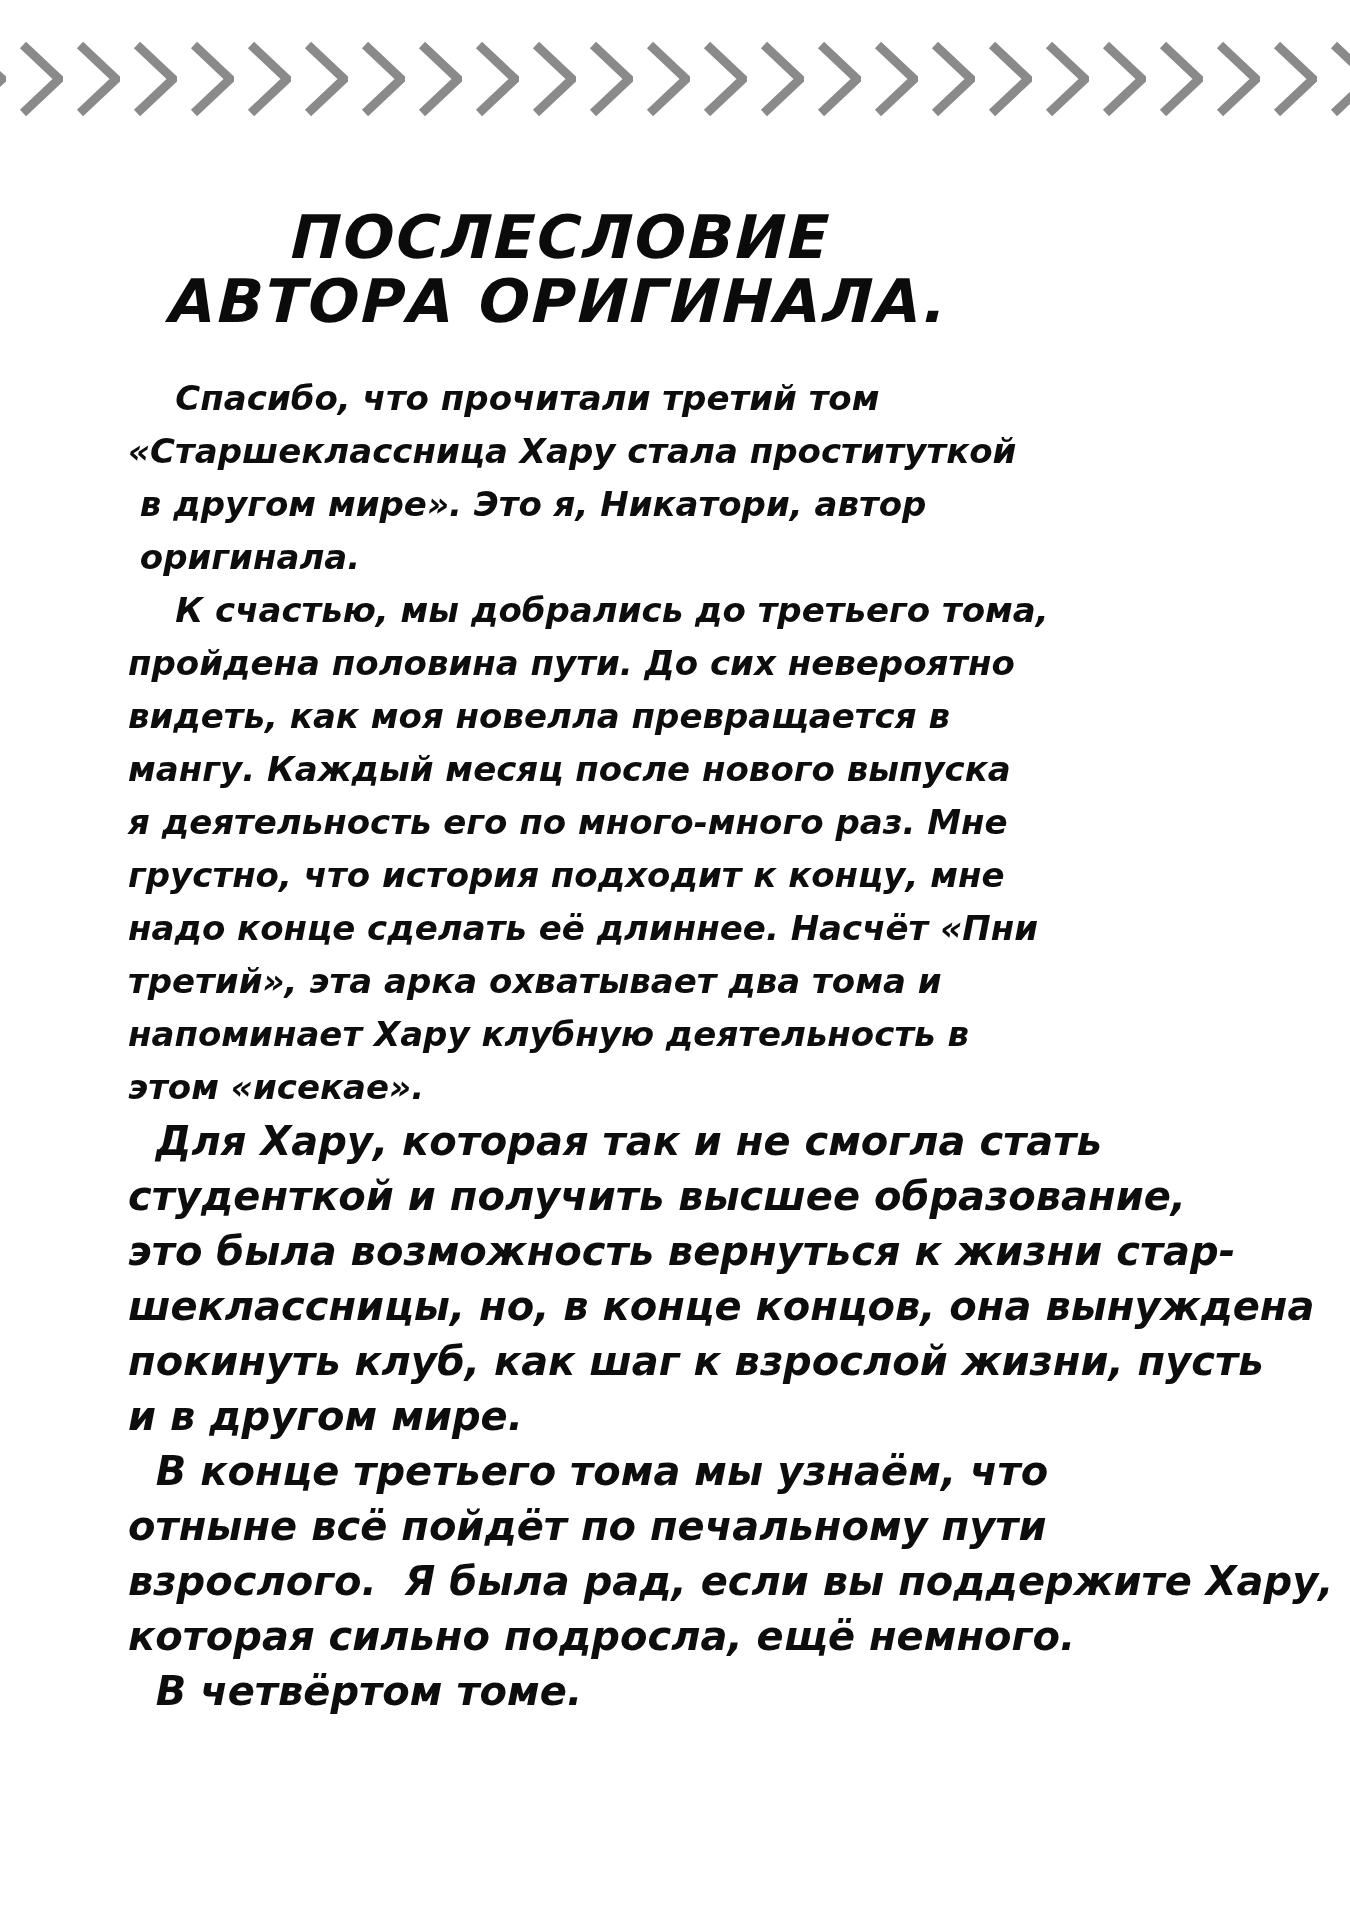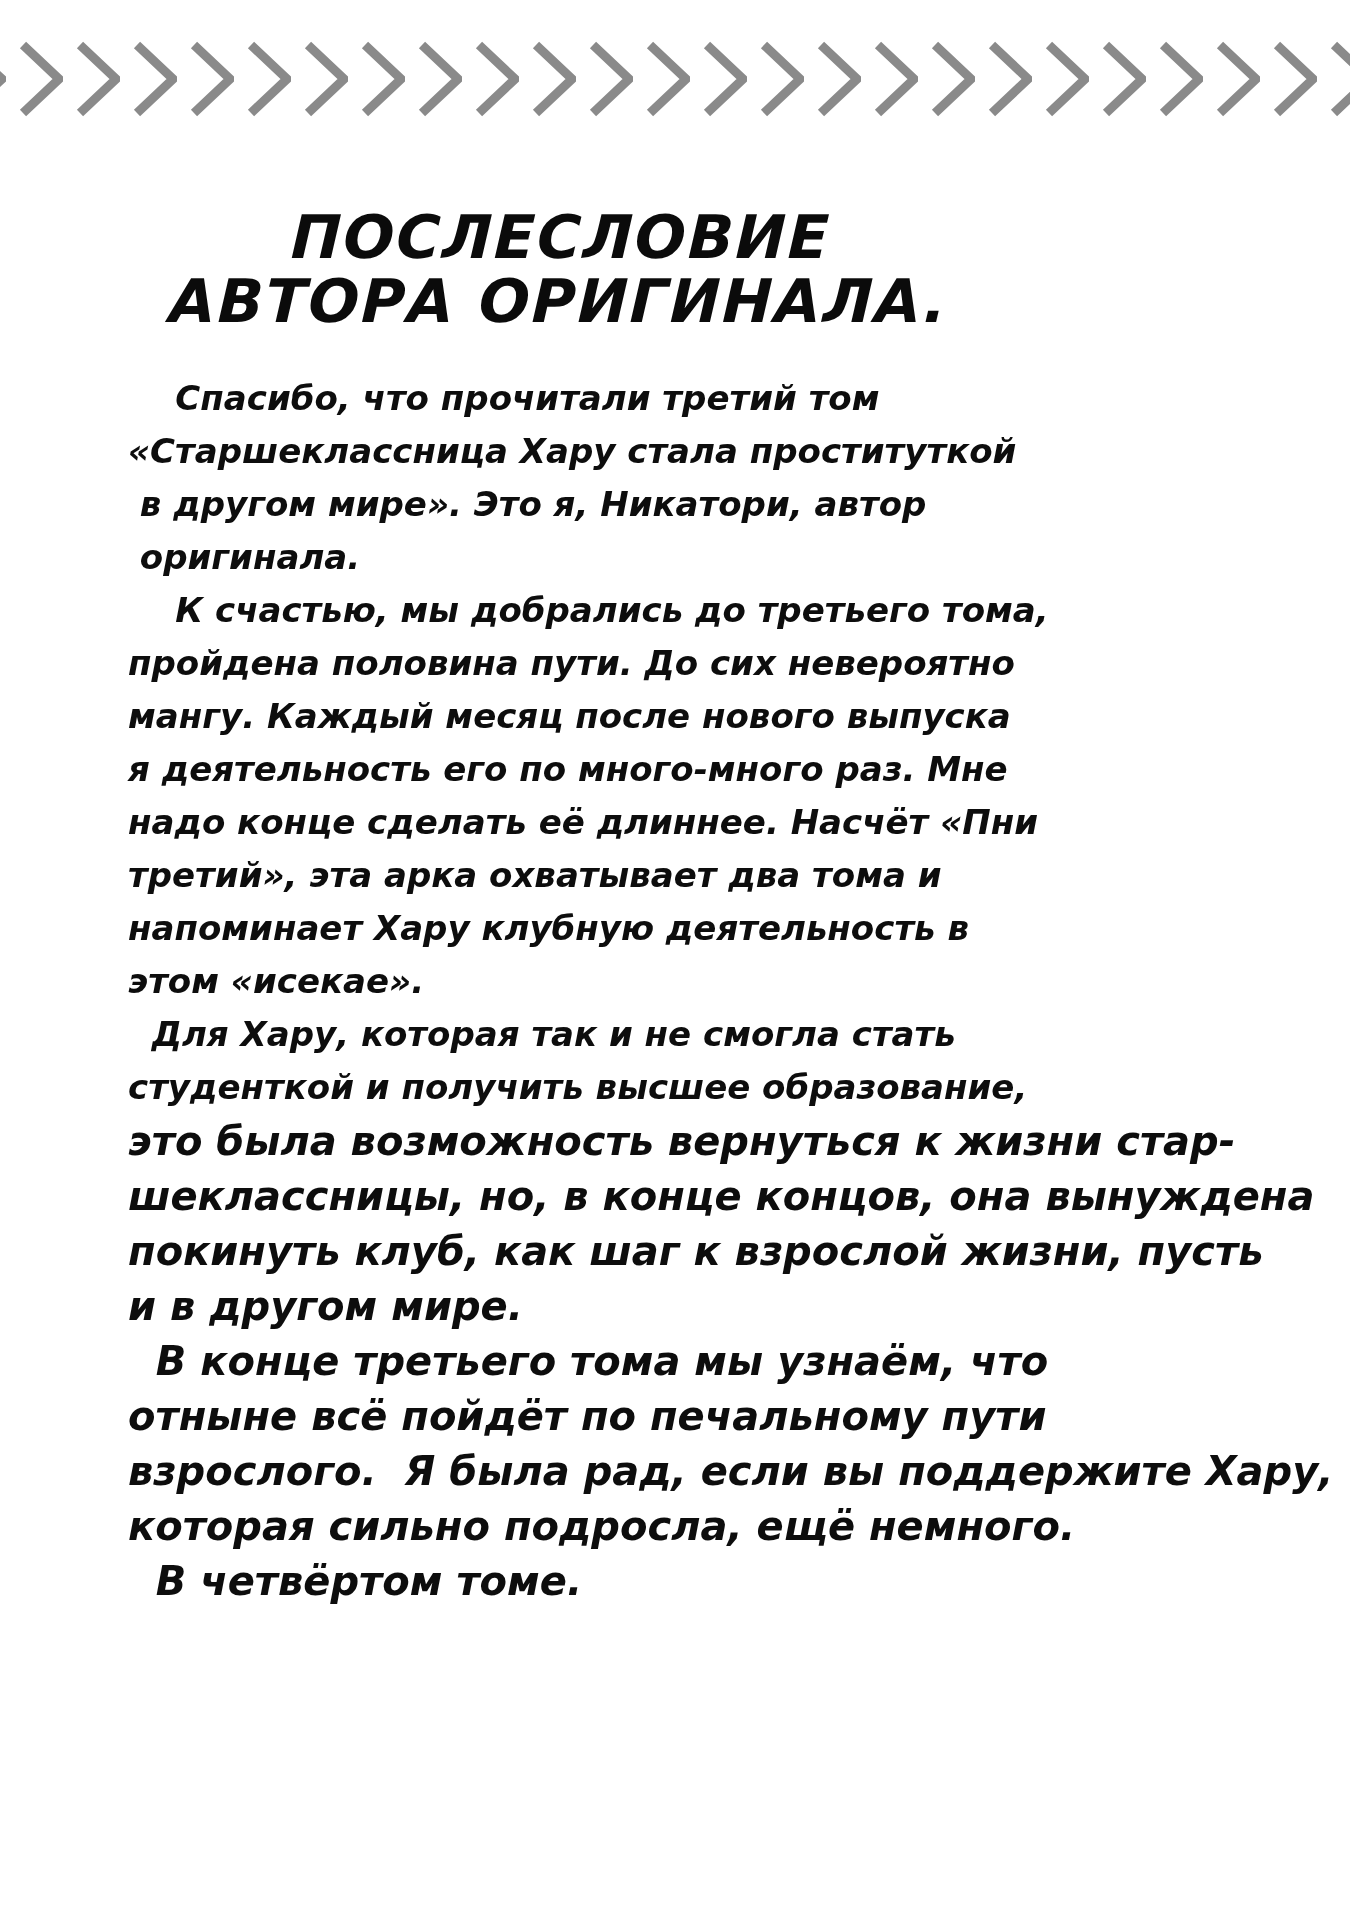--- a/index.html
+++ b/index.html
@@ -155,22 +155,24 @@
     <div>АВТОРА ОРИГИНАЛА.</div>
   </div>
 
   <div class="afterword">
       <div class="afterword-line">    Спасибо, что прочитали третий том</div>
       <div class="afterword-line">«Старшеклассница Хару стала проституткой</div>
       <div class="afterword-line"> в другом мире». Это я, Никатори, автор</div>
       <div class="afterword-line"> оригинала.</div>
       <div class="afterword-line">    К счастью, мы добрались до третьего тома,</div>
       <div class="afterword-line">пройдена половина пути. До сих невероятно</div>
+      <div class="afterword-line">видеть, как моя новелла превращается в</div>
       <div class="afterword-line">мангу. Каждый месяц после нового выпуска</div>
       <div class="afterword-line">я деятельность его по много-много раз. Мне</div>
+      <div class="afterword-line">грустно, что история подходит к концу, мне</div>
       <div class="afterword-line">надо конце сделать её длиннее. Насчёт «Пни</div>
       <div class="afterword-line">третий», эта арка охватывает два тома и</div>
       <div class="afterword-line">напоминает Хару клубную деятельность в</div>
       <div class="afterword-line">этом «исекае».</div>
       <div class="afterword-line">  Для Хару, которая так и не смогла стать</div>
       <div class="afterword-line">студенткой и получить высшее образование,</div>
       <div class="afterword-line">это была возможность вернуться к жизни стар-</div>
       <div class="afterword-line">шеклассницы, но, в конце концов, она вынуждена</div>
       <div class="afterword-line">покинуть клуб, как шаг к взрослой жизни, пусть</div>
       <div class="afterword-line">и в другом мире.</div>

